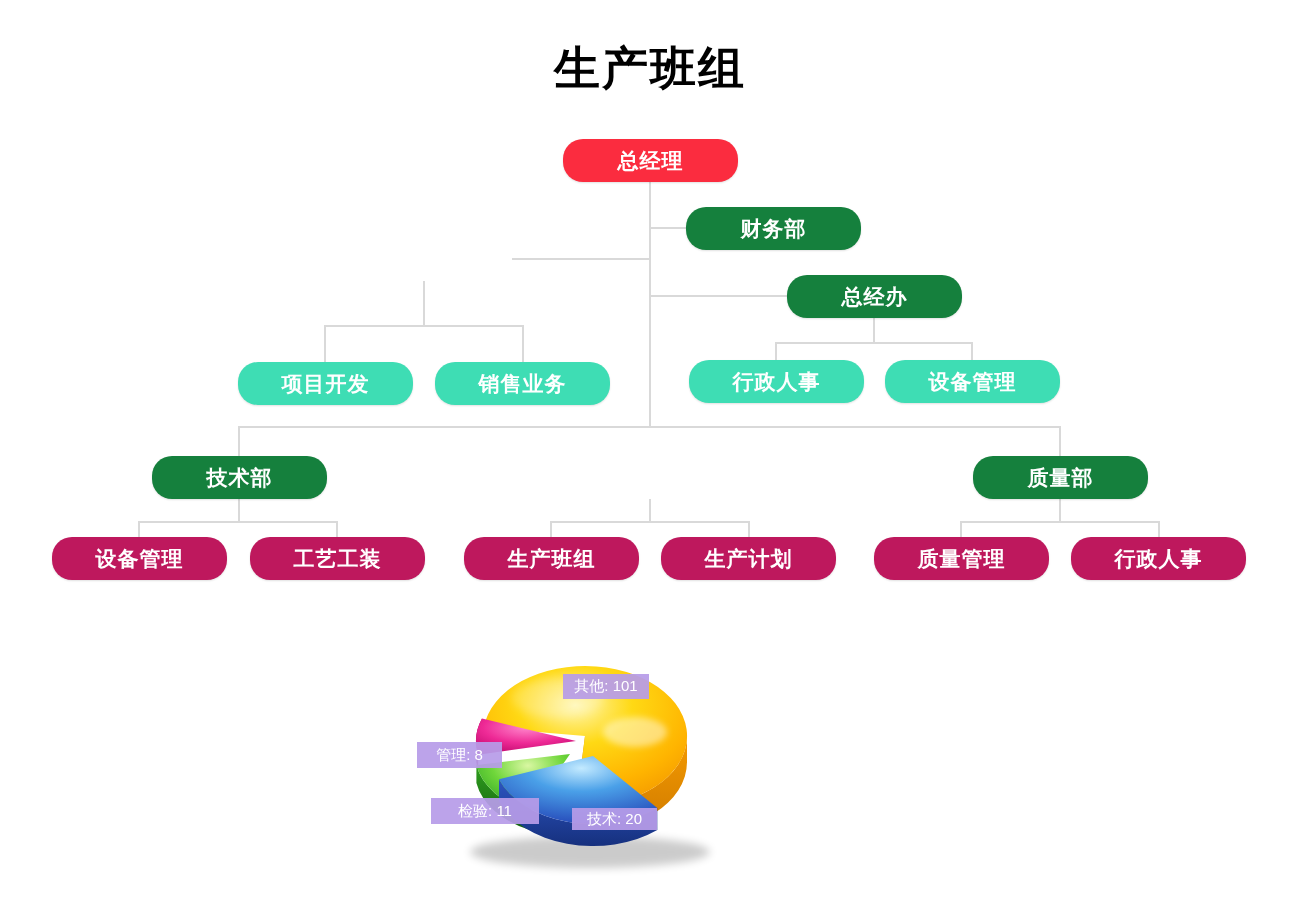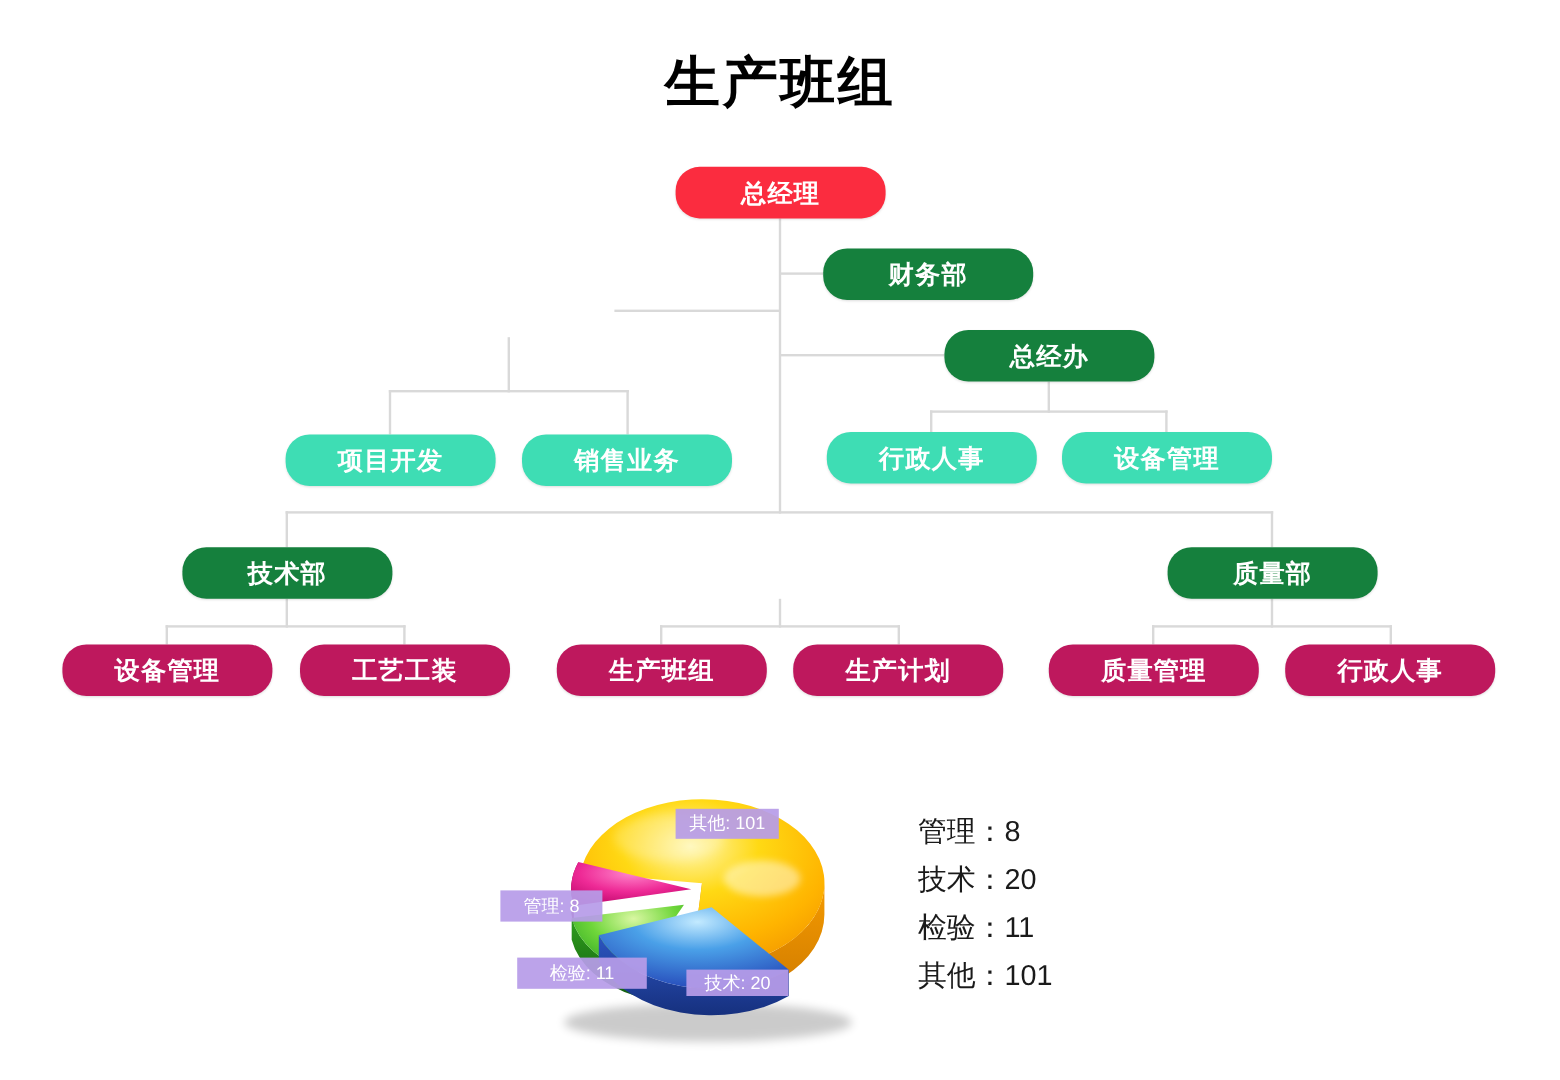--- a/index.html
+++ b/index.html
@@ -159,20 +159,14 @@
       <path d="M 227.3 158.1 A 100 68 0 0 1 69 129.3 L 69 151.3 A 100 68 0 0 0 227.3 180.1 Z" fill="url(#blueSide)"></path>
       <path d="M 163 106 L 227.3 158.1 A 100 68 0 0 1 69 129.3 Z" fill="url(#blueGrad)"></path>
     </svg>
 
     <div class="badge" style="left:163px;top:24px;width:86px;height:25px">其他: 101</div>
     <div class="badge" style="left:17px;top:92px;width:85px;height:26px">管理: 8</div>
     <div class="badge" style="left:31px;top:148px;width:108px;height:26px">检验: 11</div>
     <div class="badge" style="left:172px;top:158px;width:85px;height:22px">技术: 20</div>
   </div>
 
-  <div class="legend">
-    <div class="legend-row">管理：8</div>
-    <div class="legend-row">技术：20</div>
-    <div class="legend-row">检验：11</div>
-    <div class="legend-row">其他：101</div>
-  </div>
 
 </div>
 
 </body></html>

